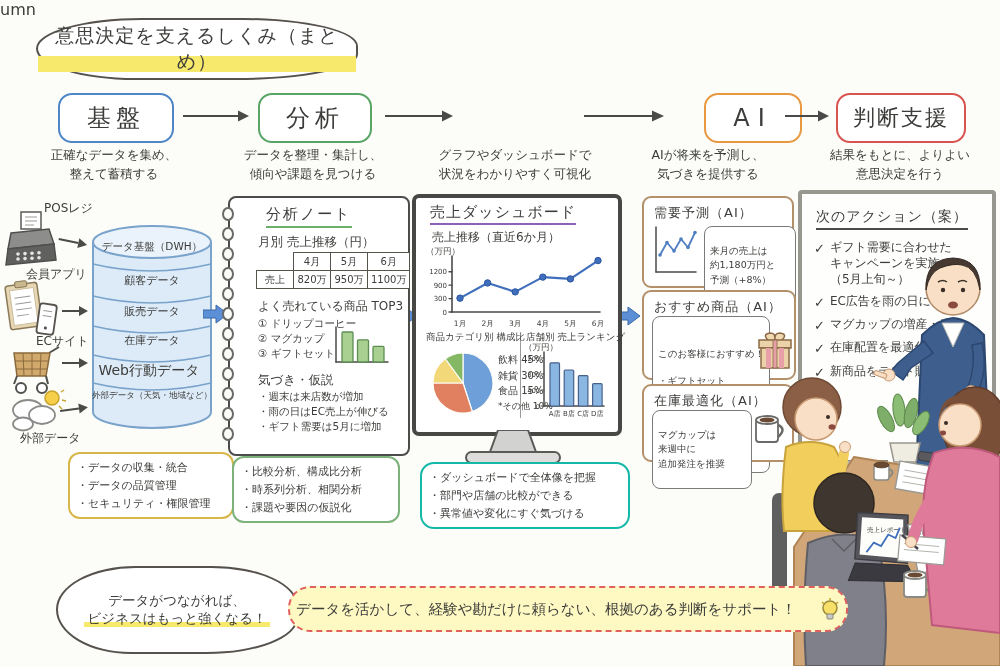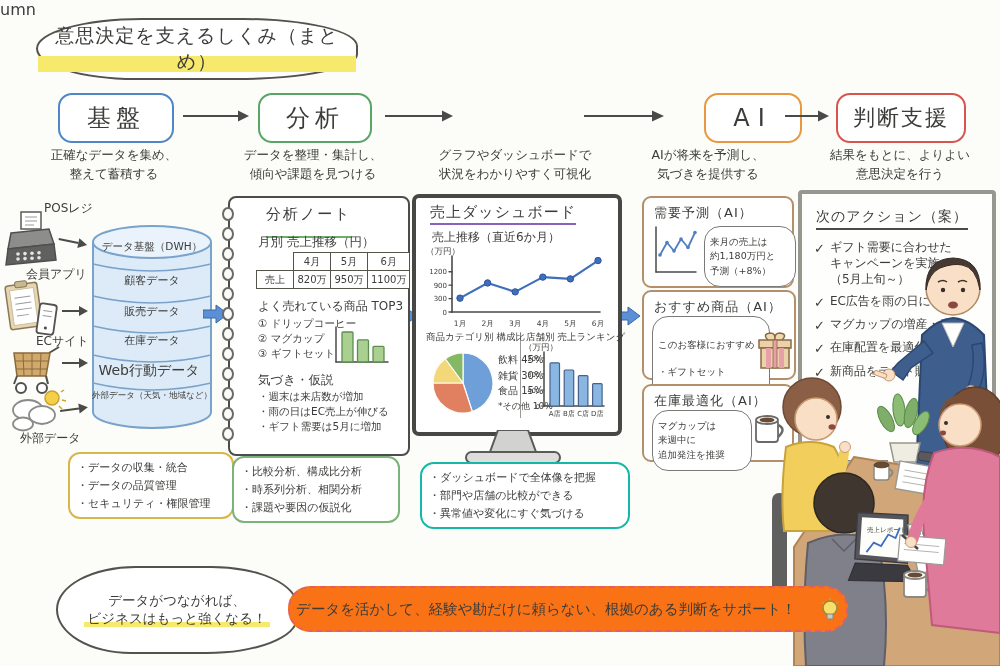--- a/index.html
+++ b/index.html
@@ -19,25 +19,25 @@
   .step-desc{font-size:12.5px;line-height:1.5;text-align:center;white-space:pre-line}
   .bullet-box{background:#fff;border-radius:12px;padding:5px 7px}
   .bullet-box div{font-size:11px;line-height:1.62;white-space:nowrap}
   .cyl-label{width:128px;text-align:center;white-space:nowrap}
   .note-table{border-collapse:collapse}
   .note-table td{border:1.5px solid #56524c;font-size:10px;padding:1px 3px;text-align:center;
                  min-width:30px;height:15px;background:#fff}
   .note-table td.corner{border-left:none;border-top:none;background:transparent}
   .ai-card{background:#fff;border:2.5px solid #b3906a;border-radius:9px}
   .ai-card-title{font-size:13px;letter-spacing:1px}
-  .ai-bubble{background:#fff;border:1.5px solid #7a7a78;border-radius:16px;padding:8px 5px;
+  .ai-bubble{background:#fff;border:1.5px solid #7a7a78;border-radius:8px;padding:17px 5px;
              font-size:9.5px;line-height:1.5;white-space:pre-line}
   .wb-item{display:flex;font-size:12px;line-height:1.33;margin-bottom:6px}
   .wb-check{margin-right:5px;font-size:13px}
-  .u-green{display:inline-block;border-bottom:2.5px solid #6cb06c;padding-bottom:12px;letter-spacing:2px}
+  .u-green{display:inline-block;border-bottom:2.5px solid #6cb06c;padding-bottom:2px;letter-spacing:2px}
   .u-purple{display:inline-block;border-bottom:2.5px solid #8c62b8;padding-bottom:1px;letter-spacing:1px}
   .u-dark{display:inline-block;border-bottom:2px solid #4a4a48;padding-bottom:2px;letter-spacing:1px}
 </style>
 </head>
 <body>
 
 <div class="canvas">
 
   
   <div class="cloud abs" style="left:36px;top:18px;width:318px;height:58px">
@@ -537,21 +537,21 @@
     </g>
   </svg>
 
   
   <div class="cloud abs" style="left:56px;top:566px;width:238px;height:84px">
     <div style="font-size:13.5px">データがつながれば、</div>
     <div class="hl" style="font-size:13.5px">ビジネスはもっと強くなる！</div>
   </div>
 
   
-  <div class="abs" style="left:288px;top:586px;width:556px;height:42px;background:#f97316;border:2.5px dashed #e06060;border-radius:22px;display:flex;align-items:center;justify-content:center;gap:24px">
+  <div class="abs" style="left:288px;top:586px;width:556px;height:42px;background:#fef9c3;border:2.5px dashed #e06060;border-radius:22px;display:flex;align-items:center;justify-content:center;gap:24px">
     <span style="font-size:14.5px" class="nw">データを活かして、経験や勘だけに頼らない、根拠のある判断をサポート！</span>
     <svg width="20" height="24">
       <g stroke="#c9a42e" stroke-width="1.5">
           <line x1="10" y1="1" x2="10" y2="3"></line>
           <line x1="2" y1="5" x2="4" y2="7"></line>
           <line x1="18" y1="5" x2="16" y2="7"></line>
         </g>
       <circle cx="10" cy="11" r="7" fill="#f7df6a" stroke="#9a8a3a" stroke-width="1.5"></circle>
       <rect x="7" y="17" width="6" height="5" rx="1" fill="#c9c9c5" stroke="#88877f"></rect>
       </svg>

